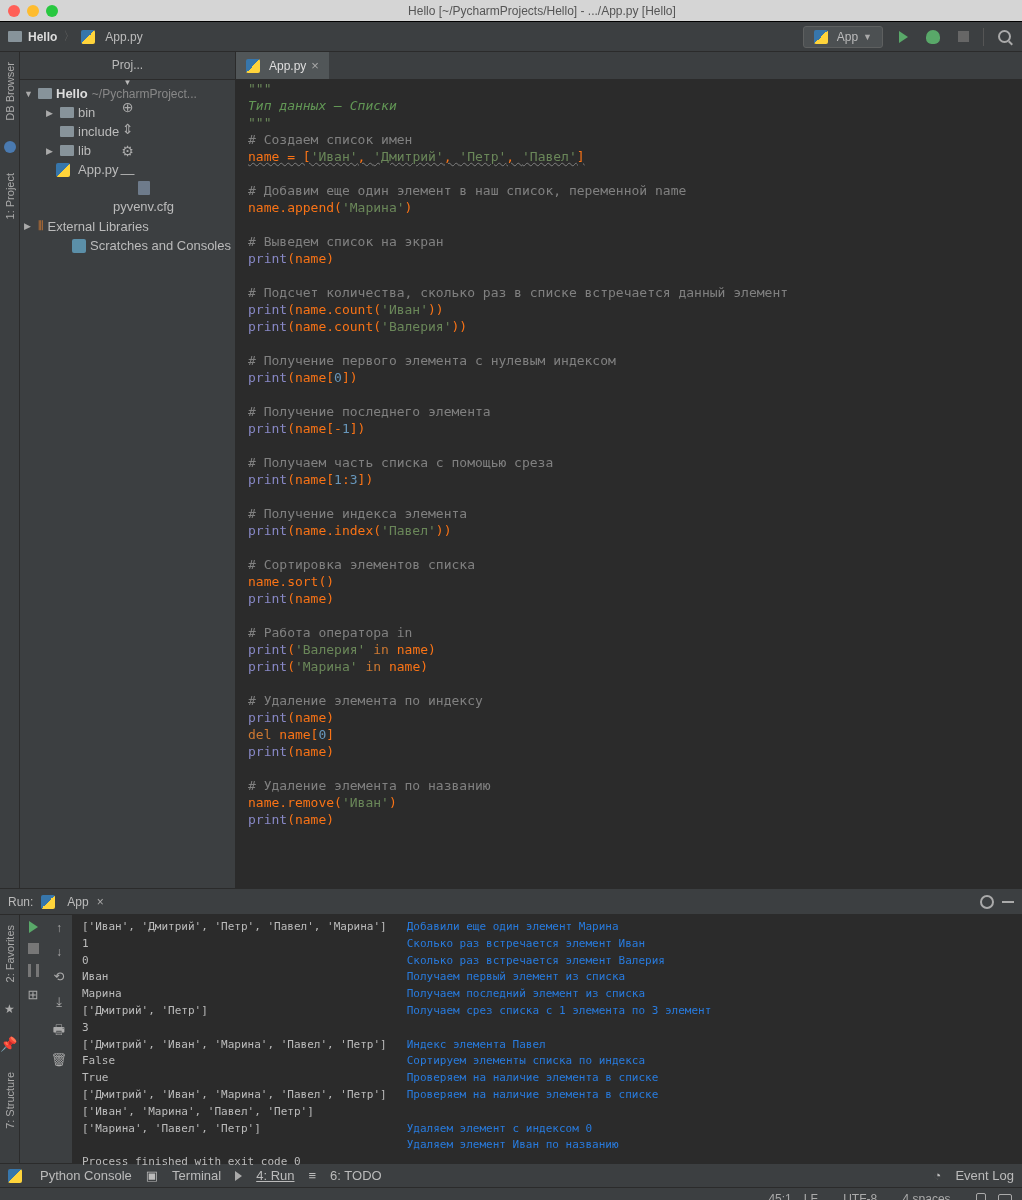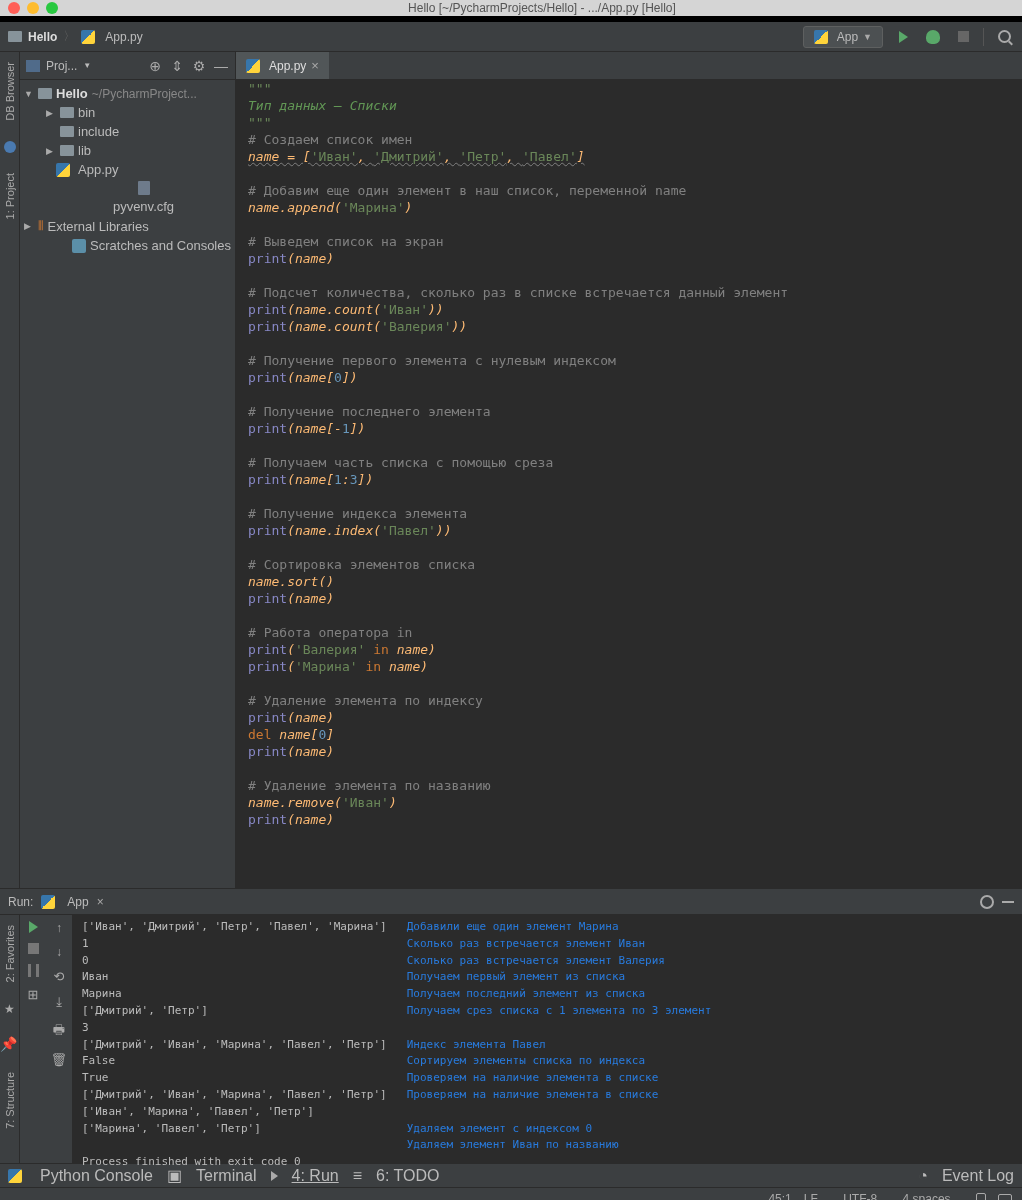--- a/index.html
+++ b/index.html
@@ -1,17 +1,17 @@
 <!DOCTYPE html>
 <html><head>
 <meta charset="utf-8">
 <style>
 * { margin: 0; padding: 0; box-sizing: border-box; }
 body { font-family: -apple-system, "Helvetica Neue", Arial, sans-serif; font-size: 12px; background: #3c3f41; color: #bbbbbb; width: 1022px; height: 1200px; overflow: hidden; }
-.titlebar { height: 22px; background: #d5d5d5; display: flex; align-items: center; padding: 0 8px; color: #555; border-bottom: 6px solid #000000; }
+.titlebar { height: 22px; background: #d5d5d5; display: flex; align-items: center; padding: 0 8px; color: #555; border-bottom: 1px solid #000000; }
 .traffic { display: flex; gap: 7px; margin-right: 12px; }
 .dot { width: 12px; height: 12px; border-radius: 50%; }
 .dot.red { background: #ff5f57; } .dot.yellow { background: #febc2e; } .dot.green { background: #28c840; }
 .title-text { flex: 1; text-align: center; font-size: 12px; color: #555; }
 .pyicon { display: inline-block; width: 14px; height: 14px; background: linear-gradient(135deg,#3776ab 50%,#ffd43b 50%); border-radius: 2px; margin-right: 4px; vertical-align: middle; }
 .navbar { height: 30px; background: #3c3f41; border-bottom: 1px solid #2b2b2b; display: flex; align-items: center; padding: 0 8px; }
 .breadcrumb { display: flex; align-items: center; gap: 6px; flex: 1; }
 .folder-icon { display: inline-block; width: 14px; height: 11px; background: #87939a; border-radius: 1px; }
 .bc-sep { color: #666; }
 .nav-right { display: flex; align-items: center; gap: 10px; }
@@ -20,21 +20,21 @@
 .play-icon { width: 0; height: 0; border-left: 9px solid #59a869; border-top: 6px solid transparent; border-bottom: 6px solid transparent; }
 .bug-icon { width: 14px; height: 14px; background: #59a869; border-radius: 50% 50% 40% 40%; position: relative; }
 .stop-icon { width: 11px; height: 11px; background: #666; }
 .sep-v { width: 1px; height: 18px; background: #555; }
 .search-icon { width: 13px; height: 13px; border: 2px solid #aaa; border-radius: 50%; position: relative; }
 .search-icon::after { content: ""; position: absolute; width: 5px; height: 2px; background: #aaa; bottom: -3px; right: -4px; transform: rotate(45deg); }
 .main { display: flex; height: 836px; }
 .left-rail { width: 20px; background: #3c3f41; border-right: 1px solid #2b2b2b; display: flex; flex-direction: column; align-items: center; padding-top: 10px; gap: 20px; }
 .rail-label { writing-mode: vertical-rl; transform: rotate(180deg); font-size: 11px; color: #aaa; }
 .sidebar { width: 216px; background: #3c3f41; border-right: 1px solid #2b2b2b; }
-.sidebar-header { height: 28px; background: #3c3f41; border-bottom: 1px solid #2b2b2b; display: flex; align-items: center; padding: 0 6px; gap: 6px; }
+.sidebar-header { height: 28px; background: #3c3f41; border-bottom: 1px solid #2b2b2b; display: flex; align-items: center; padding: 0 6px; gap: 6px; flex-direction: column; }
 .sidebar-header .spacer { flex: 1; }
 .tool-icon { width: 16px; height: 16px; display: inline-flex; align-items: center; justify-content: center; color: #aaa; font-size: 14px; }
 .tree { padding: 4px 0; font-size: 13px; }
 .tree-item { display: flex; align-items: center; padding: 2px 4px; gap: 4px; white-space: nowrap; }
 .tree-arrow { width: 10px; display: inline-block; color: #aaa; font-size: 9px; }
 .tree-folder { width: 14px; height: 11px; background: #87939a; border-radius: 1px; display: inline-block; }
 .tree-file { width: 12px; height: 14px; background: #6e7b8b; border-radius: 1px; display: inline-block; }
 .bold { font-weight: bold; color: #ddd; }
 .dim { color: #888; font-size: 12px; }
 .editor-area { flex: 1; display: flex; flex-direction: column; background: #2b2b2b; }
@@ -43,35 +43,35 @@
 .tab-close { color: #aaa; font-size: 13px; }
 .editor { flex: 1; display: flex; font-family: "Menlo", "Consolas", monospace; font-size: 13px; overflow: hidden; }
 .gutter { width: 40px; background: #313335; color: #606366; text-align: right; padding: 0 8px 0 0; line-height: 17px; }
 .code { flex: 1; padding: 0 12px; line-height: 17px; color: #a9b7c6; white-space: pre; }
 .c-str { color: #6a8759; }
 .c-comment { color: #808080; }
 .c-docstr { color: #629755; font-style: italic; }
 .c-kw { color: #cc7832; }
 .c-builtin { color: #8888c6; }
 .c-num { color: #6897bb; }
-.c-plain { color: #fdba74; font-style: italic; }
+.c-plain { color: #f97316; }
 .underline { text-decoration: underline wavy #808080; text-decoration-thickness: 1px; }
 .run-panel { border-top: 1px solid #2b2b2b; background: #2b2b2b; }
 .run-header { height: 26px; background: #3c3f41; border-bottom: 1px solid #2b2b2b; display: flex; align-items: center; padding: 0 8px; gap: 8px; }
 .run-header .spacer { flex: 1; }
 .gear-icon { width: 14px; height: 14px; border: 2px solid #aaa; border-radius: 50%; }
 .min-icon { width: 12px; height: 2px; background: #aaa; }
 .run-body { display: flex; height: 248px; }
 .run-left-tools { width: 26px; background: #3c3f41; display: flex; flex-direction: column; align-items: center; padding-top: 6px; gap: 10px; }
 .run-left-tools2 { width: 26px; background: #3c3f41; display: flex; flex-direction: column; align-items: center; padding-top: 6px; gap: 10px; }
 .console { flex: 1; padding: 4px 10px; font-family: "Menlo", monospace; font-size: 11px; line-height: 16.8px; display: flex; }
 .console-left { white-space: pre; color: #bbbbbb; }
 .console-right { padding-left: 20px; white-space: pre; }
 .anno { color: #287bde; }
-.bottom-bar { height: 24px; background: #3c3f41; border-top: 1px solid #2b2b2b; display: flex; align-items: center; padding: 0 8px; gap: 14px; font-size: 16px; }
+.bottom-bar { height: 24px; background: #3c3f41; border-top: 1px solid #2b2b2b; display: flex; align-items: center; padding: 0 8px; gap: 14px; font-size: 13px; }
 .bottom-bar .spacer { flex: 1; }
 .status-bar { height: 22px; background: #3c3f41; border-top: 1px solid #2b2b2b; display: flex; align-items: center; justify-content: flex-end; padding: 0 10px; gap: 12px; font-size: 12px; color: #aaa; }
 .lock-icon { width: 10px; height: 12px; border: 1.5px solid #aaa; border-radius: 2px; position: relative; }
 .selected-run { text-decoration: underline; }
 </style>
 </head>
 <body>
 
 <div class="titlebar">
   <div class="traffic">

